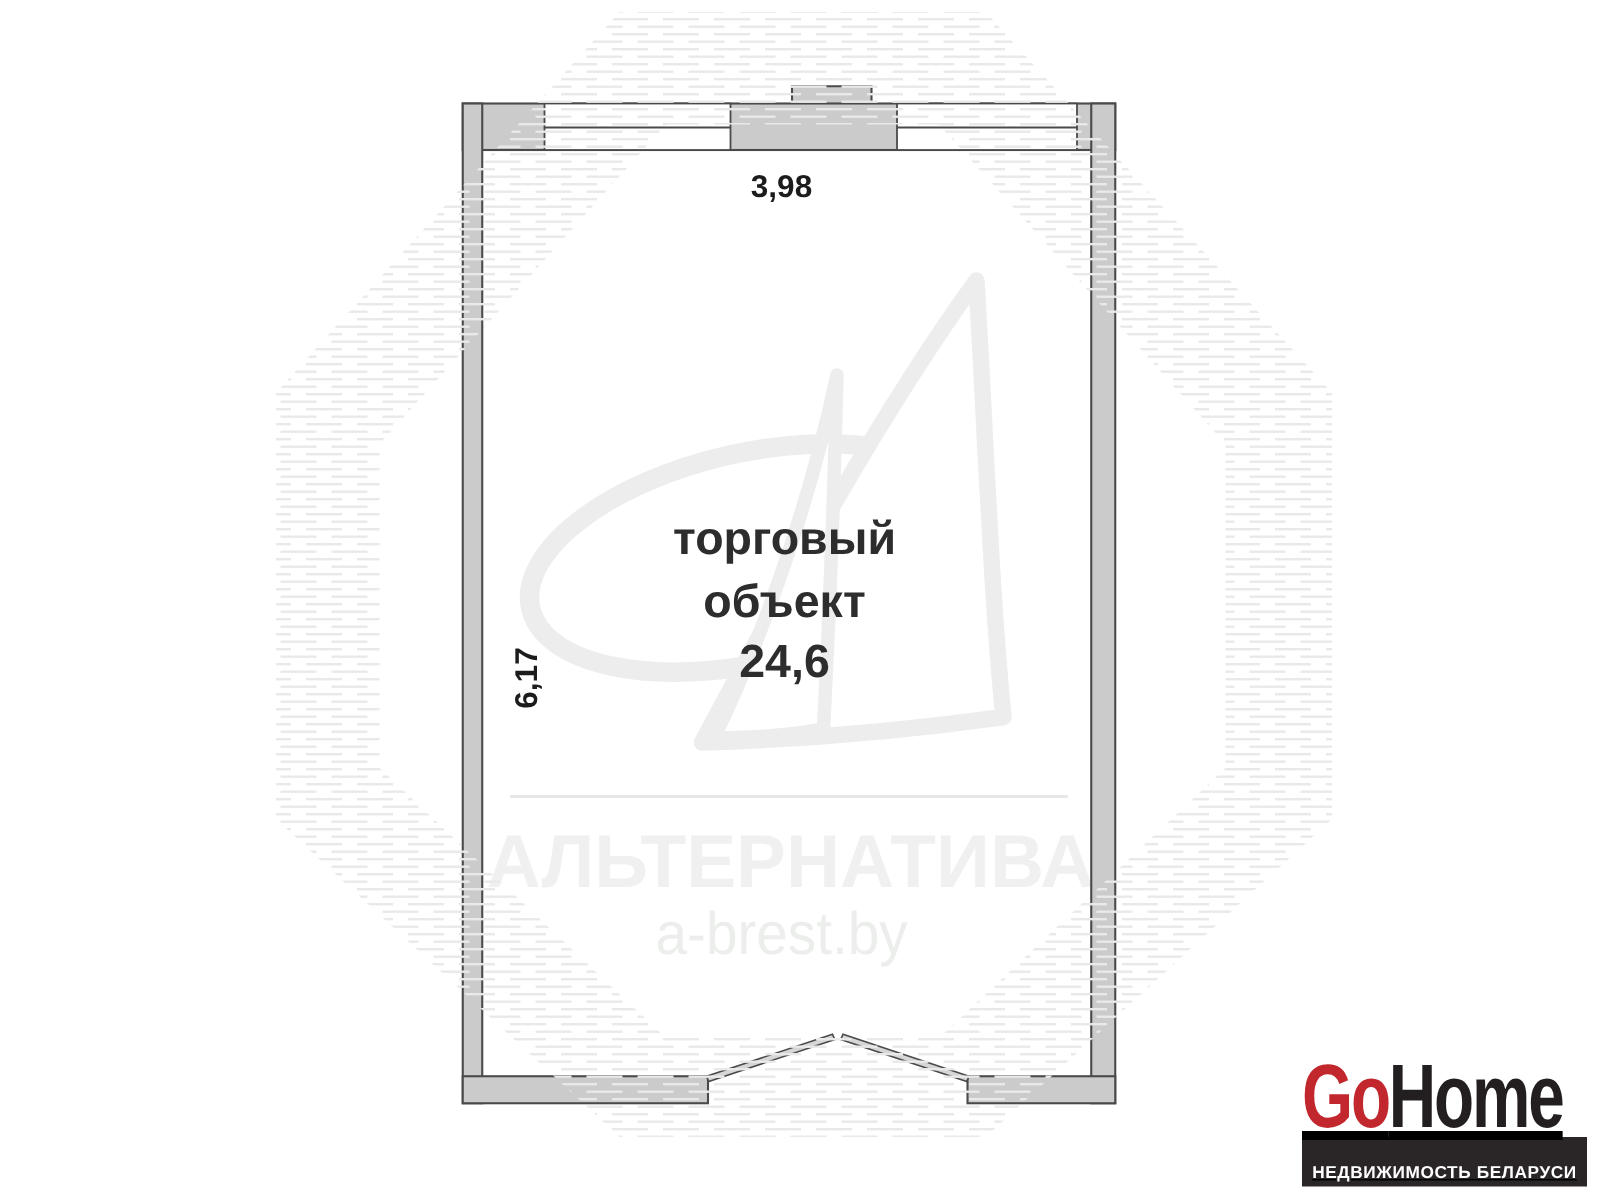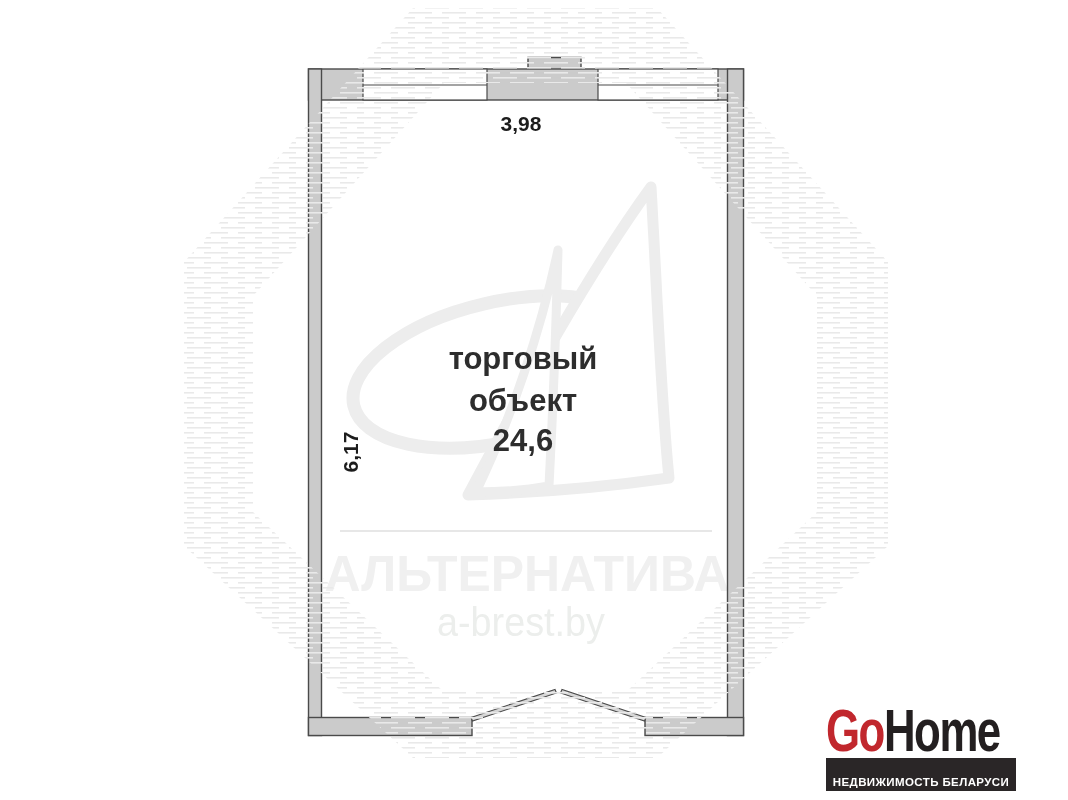--- a/index.html
+++ b/index.html
@@ -15,21 +15,21 @@
   .wall{fill:#cbcbcb;stroke:#4a4a4a;stroke-width:1.4;}
   .leaf{fill:#d6d6d6;stroke:#4a4a4a;stroke-width:1.1;}
   .win{fill:#ffffff;stroke:#4a4a4a;stroke-width:1.2;}
   .winline{stroke:#4a4a4a;stroke-width:1.2;}
   .dim{font:700 21px "Liberation Sans", sans-serif;fill:#1c1c1c;}
   .roomlabel{font:700 31px "Liberation Sans", sans-serif;fill:#2d2d2d;}
   .wm-name{font:700 50px "Liberation Sans", sans-serif;fill:#f0f0f0;}
   .wm-site{font:400 40px "Liberation Sans", sans-serif;fill:#eceeec;}
 
   
-  .gohome{position:absolute;left:826px;top:704px;width:196px;}
+  .gohome{position:absolute;left:868px;top:704px;width:196px;text-decoration:underline;}
   .gh-word{
     font:700 60px "Liberation Sans", sans-serif;
     letter-spacing:-2px;line-height:54px;white-space:nowrap;
     transform:scaleX(0.73);transform-origin:0 0;
   }
   .gh-go{color:#c1272d;}
   .gh-home{color:#231f20;}
   .gh-bar{
     width:190px;box-sizing:border-box;background:#2a2627;color:#ffffff;
     font:700 11.5px "Liberation Sans", sans-serif;letter-spacing:.4px;

